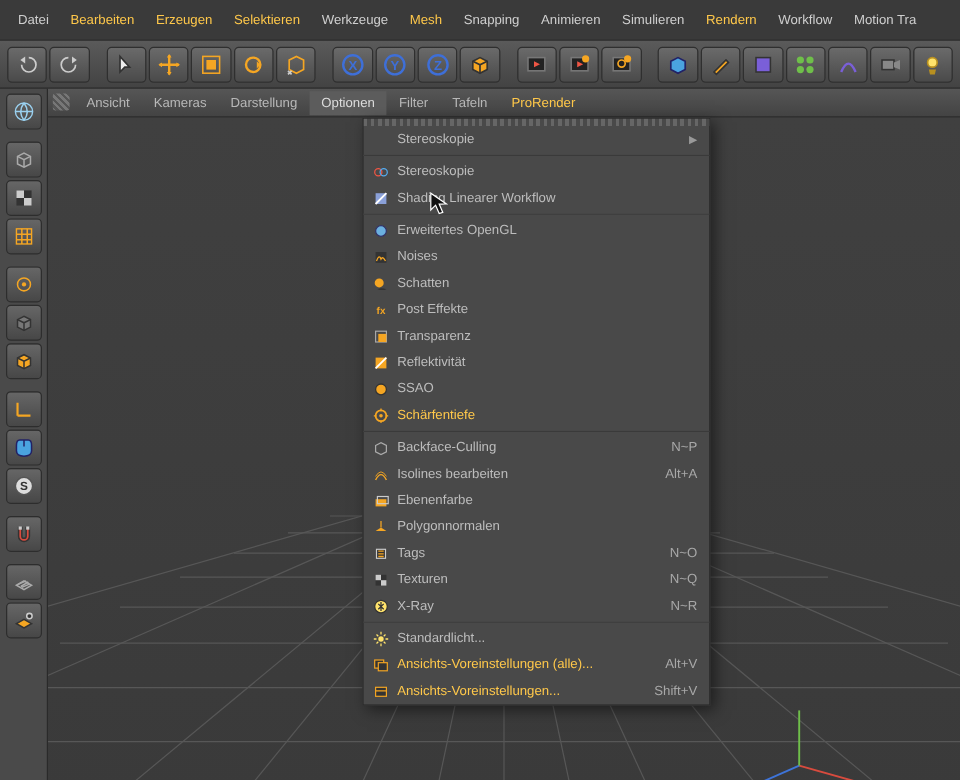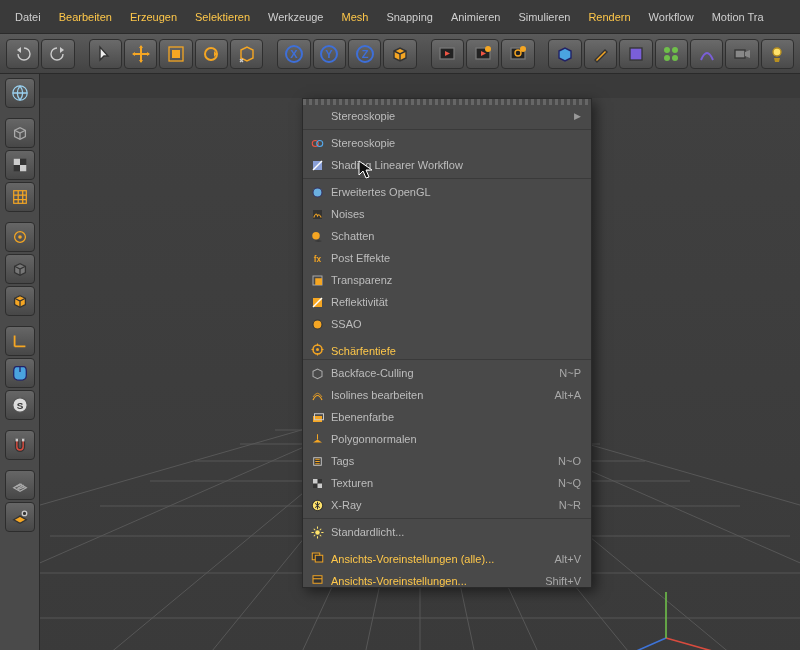--- a/index.html
+++ b/index.html
@@ -39,21 +39,21 @@
   .plabel { position: absolute; left: 4px; top: 25px; height: 22px; width: 222px; background: linear-gradient(#555,#414141); border: 1px solid #2d2d2d; border-radius: 2px; display: flex; align-items: center; padding: 0 10px; font-size: 11px; color: #ddd; }
 
   
   .vp3d { position: absolute; left: 0; top: 24px; right: 0; bottom: 0; background: #3d3d3d; }
   .vp3d svg { width: 100%; height: 100%; }
 
   
   .dropdown { position: absolute; left: 262px; top: 24px; width: 290px; background: #494949; border: 1px solid #2a2a2a; box-shadow: 4px 4px 12px rgba(0,0,0,.5); z-index: 10; }
   .ddgrip { height: 6px; background: repeating-linear-gradient(90deg,#666 0 3px,#494949 3px 6px); }
   .dditem { display: flex; align-items: center; height: 22px; padding: 0 10px 0 6px; font-size: 11px; color: #bdbdbd; gap: 6px; }
-  .dditem.on { color: #ffc84a; align-items: flex-end; }
+  .dditem.on { color: #ffc84a; }
   .dditem .ic { width: 16px; height: 16px; display: flex; align-items: center; justify-content: center; }
   .dditem .ic svg { width: 15px; height: 15px; }
   .dditem .lbl { flex: 1; text-align: left; }
   .dditem .sc { color: #a8a8a8; font-size: 11px; }
   .dditem .arrow { color: #999; font-size: 9px; }
   .ddsep { height: 1px; background: #5a5a5a; margin: 2px 0; border-bottom: 1px solid #3a3a3a; }
 
   
   .cursor { position: absolute; left: 318px; top: 86px; z-index: 20; pointer-events: none; }
   .cursor svg { width: 16px; height: 20px; }
@@ -296,20 +296,30 @@
       <div class="pbtn">
         <svg viewBox="0 0 20 20">
           <path d="M3 13 L10 9 L17 13 L10 17 Z" fill="#f5a623" stroke="#333" stroke-width="1.4"></path>
           <circle cx="15" cy="6" r="2.5" fill="#333" stroke="#ccc" stroke-width="1.4"></circle>
         </svg>
       </div>
     </div>
 
   <div class="viewarea">
 
+    <div class="viewmenu" id="viewmenu">
+      <div class="vmgrip"></div>
+    <span>Ansicht</span>
+        <span>Kameras</span>
+        <span>Darstellung</span>
+        <span class="active">Optionen</span>
+        <span>Filter</span>
+        <span>Tafeln</span>
+        <span class="hl">ProRender</span>
+      </div>
 
     <div class="plabel">Zentralperspektive</div>
 
     <div class="vp3d">
       <svg viewBox="0 0 760 564" preserveAspectRatio="none">
         <defs>
           <linearGradient id="bg" x1="0" y1="0" x2="0" y2="1">
             <stop offset="0" stop-color="#404040"></stop>
               <stop offset="1" stop-color="#3a3a3a"></stop>
           </linearGradient>

